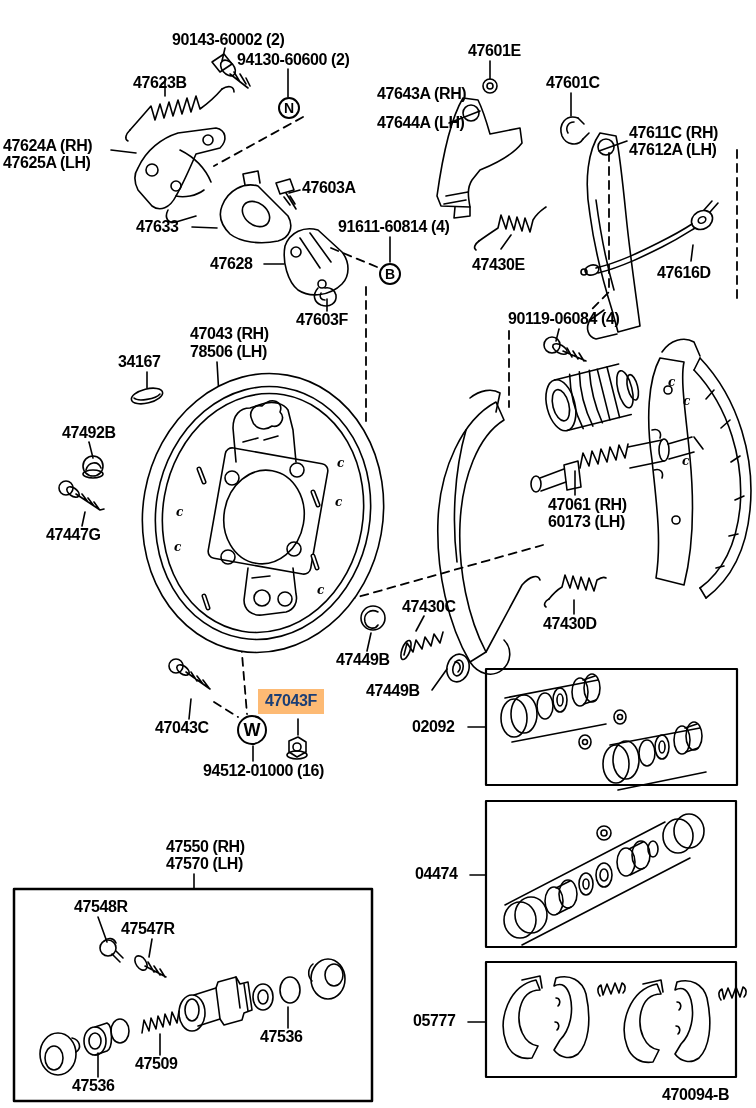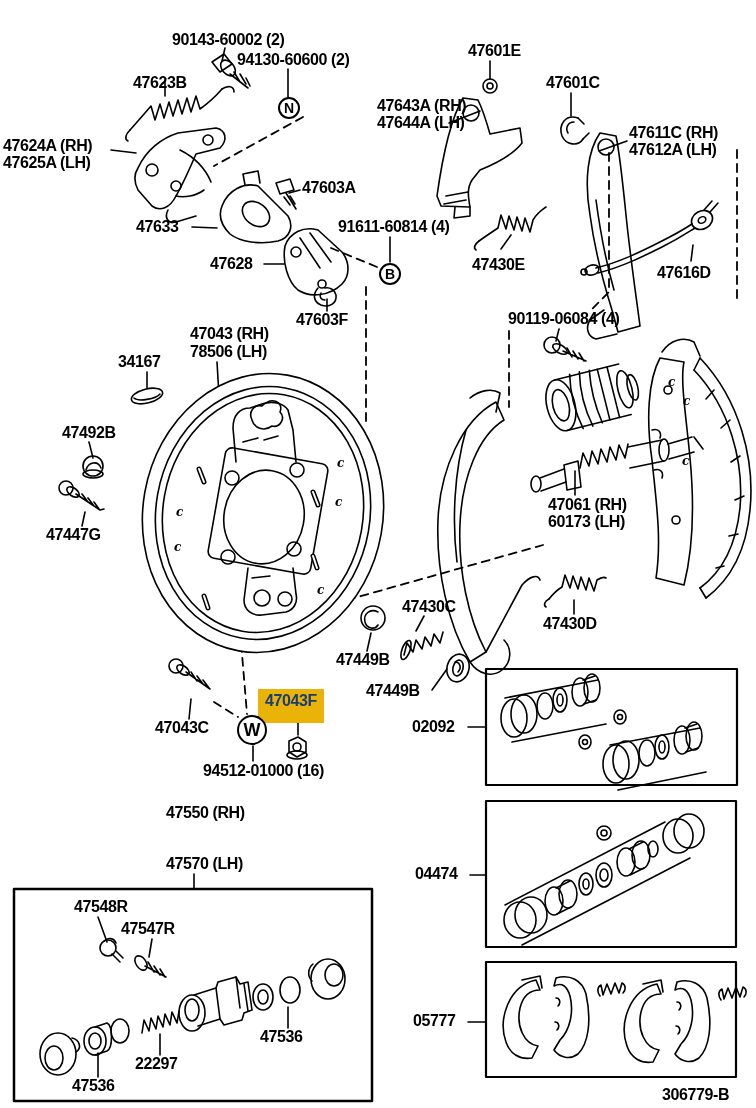--- a/index.html
+++ b/index.html
@@ -1,21 +1,21 @@
 <!DOCTYPE html>
 <html><head>
 <meta charset="utf-8">
 <style>
   html,body{margin:0;padding:0;background:#fff;}
   #canvas{position:relative;width:756px;height:1108px;background:#fff;overflow:hidden;
           font-family:"Liberation Sans",sans-serif;}
   #art{position:absolute;left:0;top:0;}
   .lbl{position:absolute;font:700 16px "Liberation Sans",sans-serif;letter-spacing:-0.4px;
        color:#000;white-space:nowrap;line-height:1;}
-  .hl{background:#eab308;color:#1b3e75;padding:4px 7px 14px;}
+  .hl{background:#fdba74;color:#1b3e75;padding:4px 7px 5px;}
   .callout{position:absolute;box-sizing:border-box;border:2.5px solid #000;border-radius:50%;
            background:#fff;display:flex;align-items:center;justify-content:center;
            font:700 14px "Liberation Sans",sans-serif;color:#000;}
   .cmark{font:italic 700 12px "DejaVu Serif",serif;}
 </style>
 </head>
 <body>
 
 <div id="canvas">
 
@@ -360,21 +360,21 @@
 <div class="lbl" style="left:133px;top:75px">47623B</div>
 <div class="lbl" style="left:3px;top:138px">47624A (RH)</div>
 <div class="lbl" style="left:3px;top:155px">47625A (LH)</div>
 <div class="lbl" style="left:302px;top:180px">47603A</div>
 <div class="lbl" style="left:136px;top:219px">47633</div>
 <div class="lbl" style="left:338px;top:219px">91611-60814 (4)</div>
 <div class="lbl" style="left:210px;top:256px">47628</div>
 <div class="lbl" style="left:296px;top:312px">47603F</div>
 <div class="lbl" style="left:468px;top:43px">47601E</div>
 <div class="lbl" style="left:546px;top:75px">47601C</div>
-<div class="lbl" style="left:377px;top:98px">47643A (RH)</div>
+<div class="lbl" style="left:377px;top:86px">47643A (RH)</div>
 <div class="lbl" style="left:377px;top:115px">47644A (LH)</div>
 <div class="lbl" style="left:629px;top:125px">47611C (RH)</div>
 <div class="lbl" style="left:629px;top:142px">47612A (LH)</div>
 <div class="lbl" style="left:472px;top:257px">47430E</div>
 <div class="lbl" style="left:657px;top:265px">47616D</div>
 <div class="lbl" style="left:508px;top:311px">90119-06084 (4)</div>
 <div class="lbl" style="left:190px;top:326px">47043 (RH)</div>
 <div class="lbl" style="left:190px;top:344px">78506 (LH)</div>
 <div class="lbl" style="left:118px;top:354px">34167</div>
 <div class="lbl" style="left:62px;top:425px">47492B</div>
@@ -382,28 +382,28 @@
 <div class="lbl" style="left:548px;top:497px">47061 (RH)</div>
 <div class="lbl" style="left:548px;top:514px">60173 (LH)</div>
 <div class="lbl" style="left:402px;top:599px">47430C</div>
 <div class="lbl" style="left:543px;top:616px">47430D</div>
 <div class="lbl" style="left:336px;top:652px">47449B</div>
 <div class="lbl" style="left:366px;top:683px">47449B</div>
 <div class="lbl" style="left:412px;top:719px">02092</div>
 <div class="lbl" style="left:155px;top:720px">47043C</div>
 <div class="lbl hl" style="left:258px;top:689px">47043F</div>
 <div class="lbl" style="left:203px;top:763px">94512-01000 (16)</div>
-<div class="lbl" style="left:166px;top:805px">47550 (RH)</div>
+<div class="lbl" style="left:166px;top:839px">47550 (RH)</div>
 <div class="lbl" style="left:166px;top:856px">47570 (LH)</div>
 <div class="lbl" style="left:74px;top:899px">47548R</div>
 <div class="lbl" style="left:121px;top:921px">47547R</div>
 <div class="lbl" style="left:260px;top:1029px">47536</div>
-<div class="lbl" style="left:135px;top:1056px">22297</div>
+<div class="lbl" style="left:135px;top:1056px">47509</div>
 <div class="lbl" style="left:72px;top:1078px">47536</div>
 <div class="lbl" style="left:415px;top:866px">04474</div>
 <div class="lbl" style="left:413px;top:1013px">05777</div>
-<div class="lbl" style="left:662px;top:1087px">306779-B</div>
+<div class="lbl" style="left:662px;top:1087px">470094-B</div>
 
 <div class="callout" style="left:278px;top:97px;width:22px;height:22px">N</div>
 <div class="callout" style="left:379px;top:263px;width:22px;height:22px">B</div>
 <div class="callout" style="left:237px;top:715px;width:30px;height:30px;font-size:18px">W</div>
 
 </div>
 
 </body></html>

